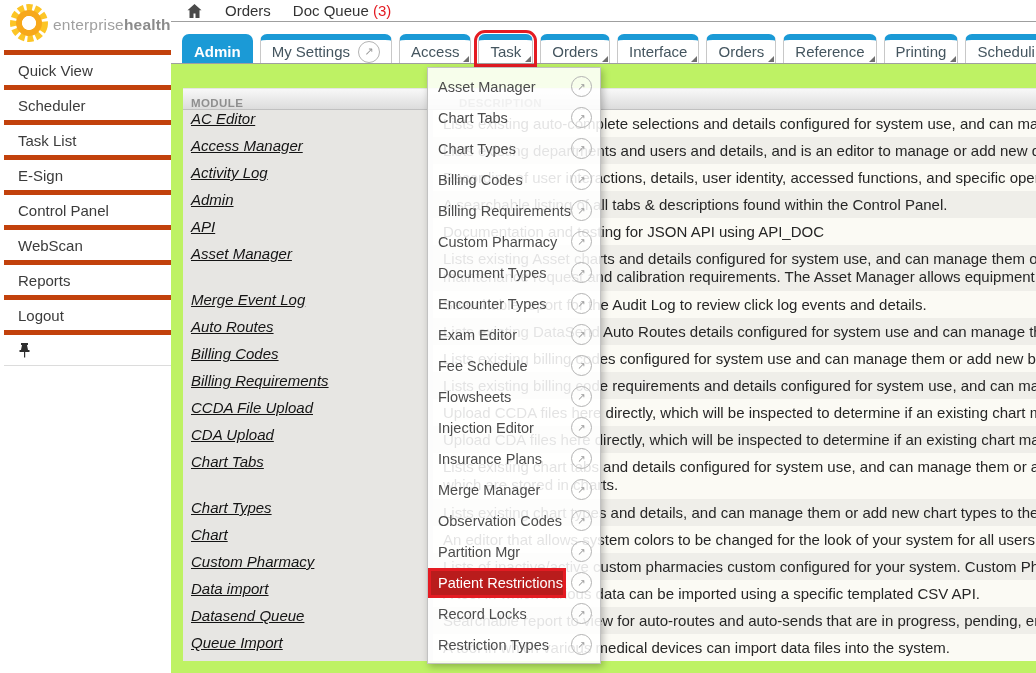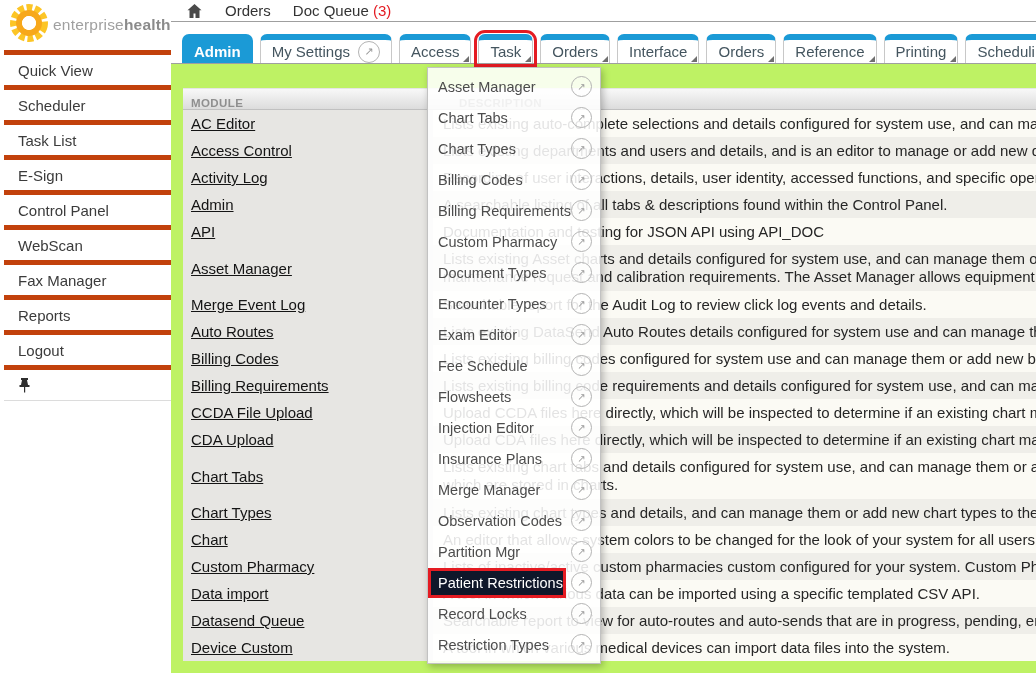--- a/index.html
+++ b/index.html
@@ -31,35 +31,35 @@
 
   .circle-icon{width:20px;height:20px;border:1px solid #b3b3b3;border-radius:50%;display:inline-flex;align-items:center;justify-content:center;font-size:11px;color:#999;flex:0 0 auto;background:transparent;}
 
   
   .main{padding:24px 0 0 12px;}
   .thead{display:flex;height:20px;background:linear-gradient(#f8f8f8,#dcdcdc);border-bottom:1px solid #c0c0c0;border-top:1px solid #e5e5e5;align-items:flex-end;font-size:11.5px;font-weight:bold;color:#8f8f8f;letter-spacing:.4px;}
   .mod-h{width:250px;padding-left:8px;box-sizing:border-box;}
   .desc-h{padding-left:26px;}
   .trow{display:flex;height:27px;}
   .trow.two{height:46px;}
-  .trow .mod{width:250px;box-sizing:border-box;background:#e7e6e3;padding-left:8px;display:flex;align-items:center;flex:0 0 auto;}
+  .trow .mod{width:250px;box-sizing:border-box;background:#e7e6e3;padding-left:8px;display:flex;flex:0 0 auto;font-style:italic;}
   .trow .desc{flex:1;padding-left:10px;display:flex;flex-direction:column;justify-content:center;overflow:hidden;font-size:15px;color:#262626;white-space:nowrap;}
   .trow:nth-child(odd) .desc{background:#fbfaf4;}
   .trow:nth-child(even) .desc{background:#efeee9;}
   .mlink{font-size:15px;color:#141414;text-decoration:underline;cursor:pointer;white-space:nowrap;}
   .dline{line-height:18px;}
 
   
   #dropdown-menu{position:absolute;left:427px;top:67px;width:174px;box-sizing:border-box;background:rgba(255,255,255,0.87);border:1px solid #c2c2c2;box-shadow:2px 3px 7px rgba(0,0,0,0.25);padding:3px 0;z-index:10;}
   .ditem{height:31px;display:flex;align-items:center;padding:0 8px 0 10px;cursor:pointer;}
   .ditem .dlabelwrap{flex:1;min-width:0;}
   .ditem .dlabel{font-size:14.5px;color:#4c4c4c;white-space:nowrap;}
   .ditem .circle-icon{width:19px;height:19px;font-size:10px;}
   .ditem.hl{padding-left:0;}
-  .ditem.hl .dlabelwrap{background:#0f172a;border:3px solid #e41b22;padding:3px 4px 3px 7px;margin-right:5px;}
+  .ditem.hl .dlabelwrap{background:#b91c1c;border:3px solid #e41b22;padding:3px 4px 3px 7px;margin-right:5px;}
   .ditem.hl .dlabel{color:#fff;}
 </style>
 </head>
 <body>
 
 <div id="app">
 
   <aside id="sidebar">
     <div class="logo-block">
       <span>
@@ -86,23 +86,20 @@
         <div class="side-item">
           <span>E-Sign</span>
         </div>
         <div class="side-item">
           <span>Control Panel</span>
         </div>
         <div class="side-item">
           <span>WebScan</span>
         </div>
         <div class="side-item">
-          <span>Fax Manager</span>
-        </div>
-        <div class="side-item">
           <span>Reports</span>
         </div>
         <div class="side-item">
           <span>Logout</span>
         </div>
         <div class="side-item">
     <span>
       <svg width="13" height="15" viewBox="0 0 13 15">
         <rect x="3" y="0" width="7" height="2" fill="#2e2e2e"></rect>
         <polygon points="4,2 9,2 10,7 3,7" fill="#2e2e2e"></polygon>
@@ -169,21 +166,21 @@
             <div class="trow">
     <div class="mod">
                 <a class="mlink">AC Editor</a>
               </div>
     <div class="desc">
                 <div class="dline">Lists existing auto-complete selections and details configured for system use, and can manage them or add new selections.</div>
               </div>
   </div>
             <div class="trow">
     <div class="mod">
-                <a class="mlink">Access Control</a>
+                <a class="mlink">Access Manager</a>
               </div>
     <div class="desc">
                 <div class="dline">Lists existing departments and users and details, and is an editor to manage or add new departments.</div>
               </div>
   </div>
             <div class="trow">
     <div class="mod">
                 <a class="mlink">Activity Log</a>
               </div>
     <div class="desc">
@@ -307,21 +304,21 @@
             <div class="trow">
     <div class="mod">
                 <a class="mlink">Datasend Queue</a>
               </div>
     <div class="desc">
                 <div class="dline">Searchable report to view for auto-routes and auto-sends that are in progress, pending, errored, or complete.</div>
               </div>
   </div>
             <div class="trow">
     <div class="mod">
-                <a class="mlink">Device Custom</a>
+                <a class="mlink">Queue Import</a>
               </div>
     <div class="desc">
                 <div class="dline">A tool in which various medical devices can import data files into the system.</div>
               </div>
   </div>
           </div>
       </div>
     </div>
   </div>
 

